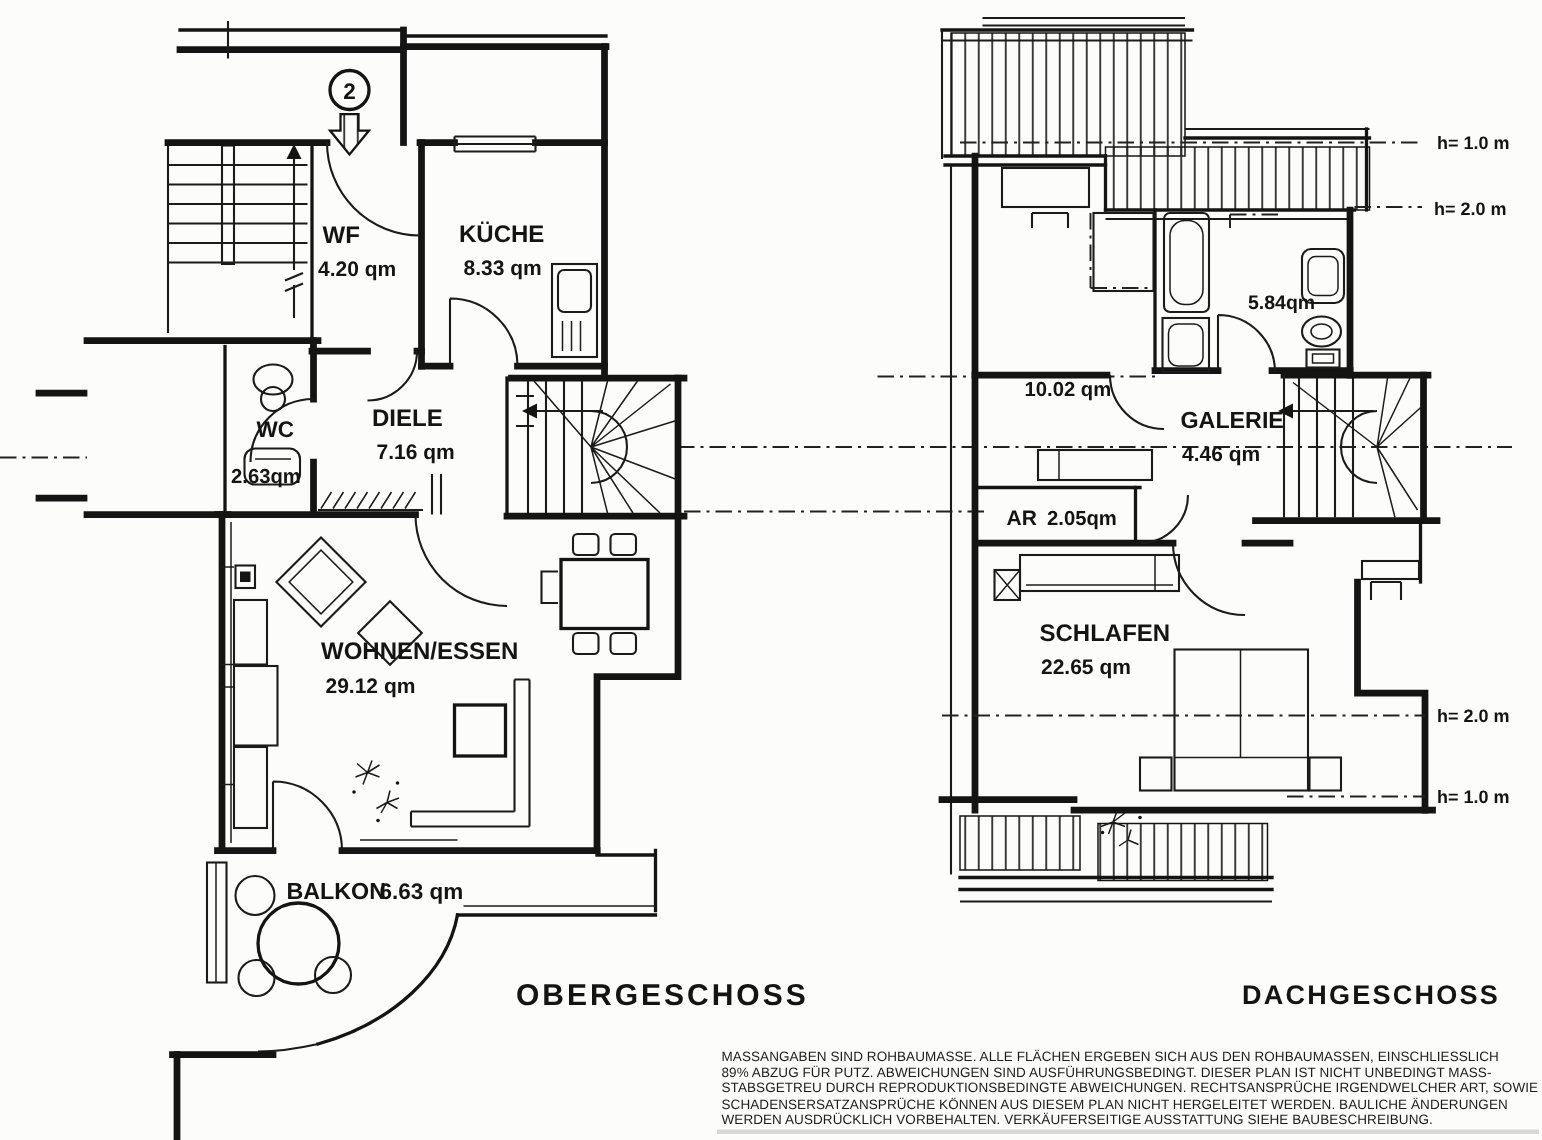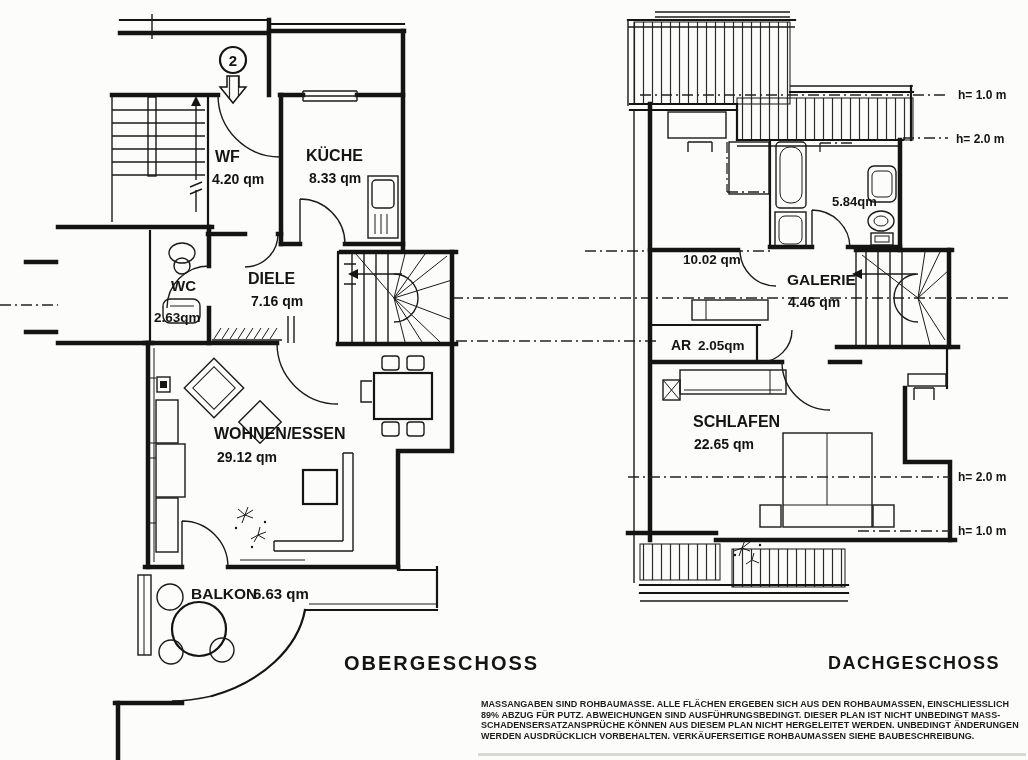--- a/index.html
+++ b/index.html
@@ -6,21 +6,21 @@
   .stage{position:relative;width:1028px;height:760px;background:#fcfcfa;overflow:hidden;
          font-family:"Liberation Sans",sans-serif;}
   svg{position:absolute;left:0;top:0;}
   .w4{stroke:#141414;stroke-width:4.5;fill:none;stroke-linecap:square}
   .w2{stroke:#141414;stroke-width:2.2;fill:none;stroke-linecap:square}
   .w1{stroke:#1b1b1b;stroke-width:1.4;fill:none}
   .t{stroke:#1b1b1b;stroke-width:1;fill:none}
   .dd{stroke:#222;stroke-width:1.3;fill:none;stroke-dasharray:11 4 2 4}
   text{font-family:"Liberation Sans",sans-serif;font-weight:700;fill:#141414}
   .disclaimer{position:absolute;left:481px;top:699px;width:546px;
-      font-size:9px;line-height:10.6px;font-weight:700;color:#1c1c1c;
+      font-size:9px;line-height:10.6px;font-weight:400;color:#1c1c1c;
       letter-spacing:0.05px;white-space:nowrap;}
   .smear{position:absolute;left:478px;top:753px;width:548px;height:3px;
       background:#b9b9b4;opacity:.55;}
 </style>
 </head>
 <body>
 <div class="stage">
 
 <svg width="1028" height="760" viewBox="0 0 1028 760">
   <defs>
@@ -299,18 +299,19 @@
     <text x="698" y="350" font-size="13.5">2.05qm</text>
     <text x="693" y="427" font-size="16">SCHLAFEN</text>
     <text x="694" y="449" font-size="14">22.65 qm</text>
     <text x="828" y="669" font-size="18" letter-spacing="1.5">DACHGESCHOSS</text>
   </g>
 </svg>
 
 <div class="disclaimer">
   <div>MASSANGABEN SIND ROHBAUMASSE. ALLE FLÄCHEN ERGEBEN SICH AUS DEN ROHBAUMASSEN, EINSCHLIESSLICH</div>
   <div>89% ABZUG FÜR PUTZ. ABWEICHUNGEN SIND AUSFÜHRUNGSBEDINGT. DIESER PLAN IST NICHT UNBEDINGT MASS-</div>
-  <div>SCHADENSERSATZANSPRÜCHE KÖNNEN AUS DIESEM PLAN NICHT HERGELEITET WERDEN. UNBEDINGT ÄNDERUNGEN</div>
-  <div>WERDEN AUSDRÜCKLICH VORBEHALTEN. VERKÄUFERSEITIGE ROHBAUMASSEN SIEHE BAUBESCHREIBUNG.</div>
+  <div>STABSGETREU DURCH REPRODUKTIONSBEDINGTE ABWEICHUNGEN. RECHTSANSPRÜCHE IRGENDWELCHER ART, SOWIE</div>
+  <div>SCHADENSERSATZANSPRÜCHE KÖNNEN AUS DIESEM PLAN NICHT HERGELEITET WERDEN. BAULICHE ÄNDERUNGEN</div>
+  <div>WERDEN AUSDRÜCKLICH VORBEHALTEN. VERKÄUFERSEITIGE AUSSTATTUNG SIEHE BAUBESCHREIBUNG.</div>
 </div>
 <div class="smear"></div>
 
 </div>
 
 </body></html>

